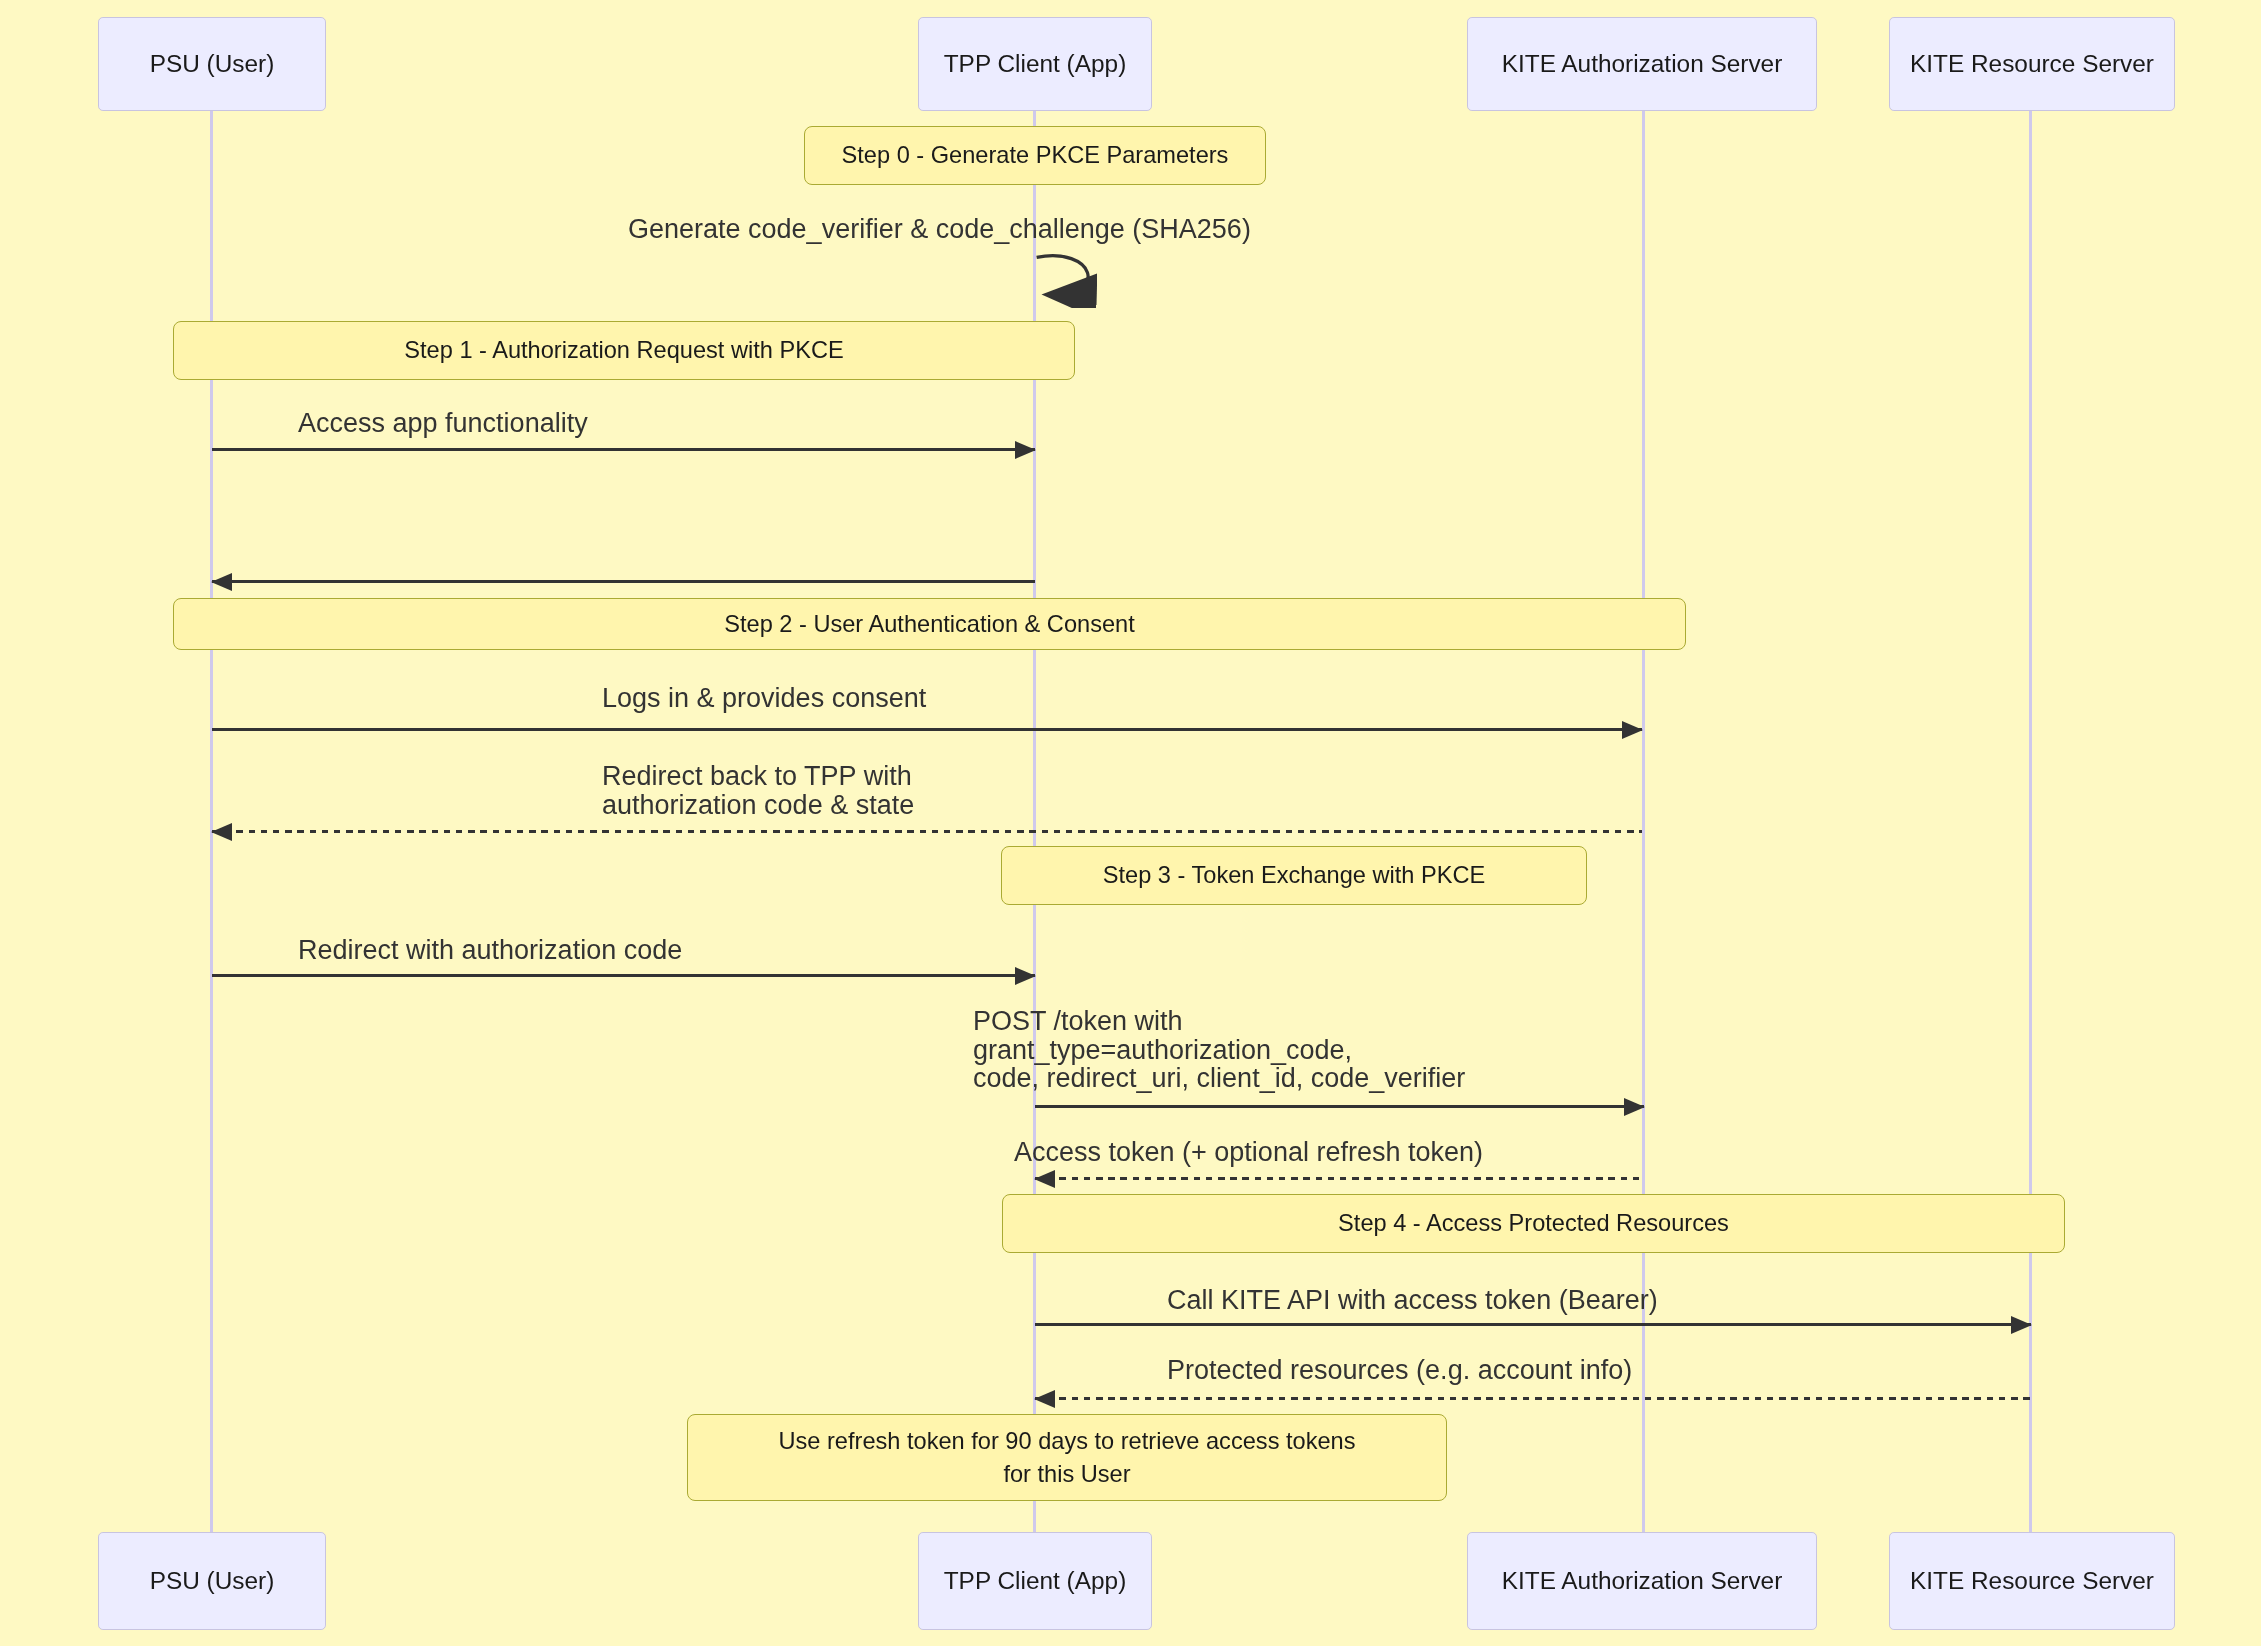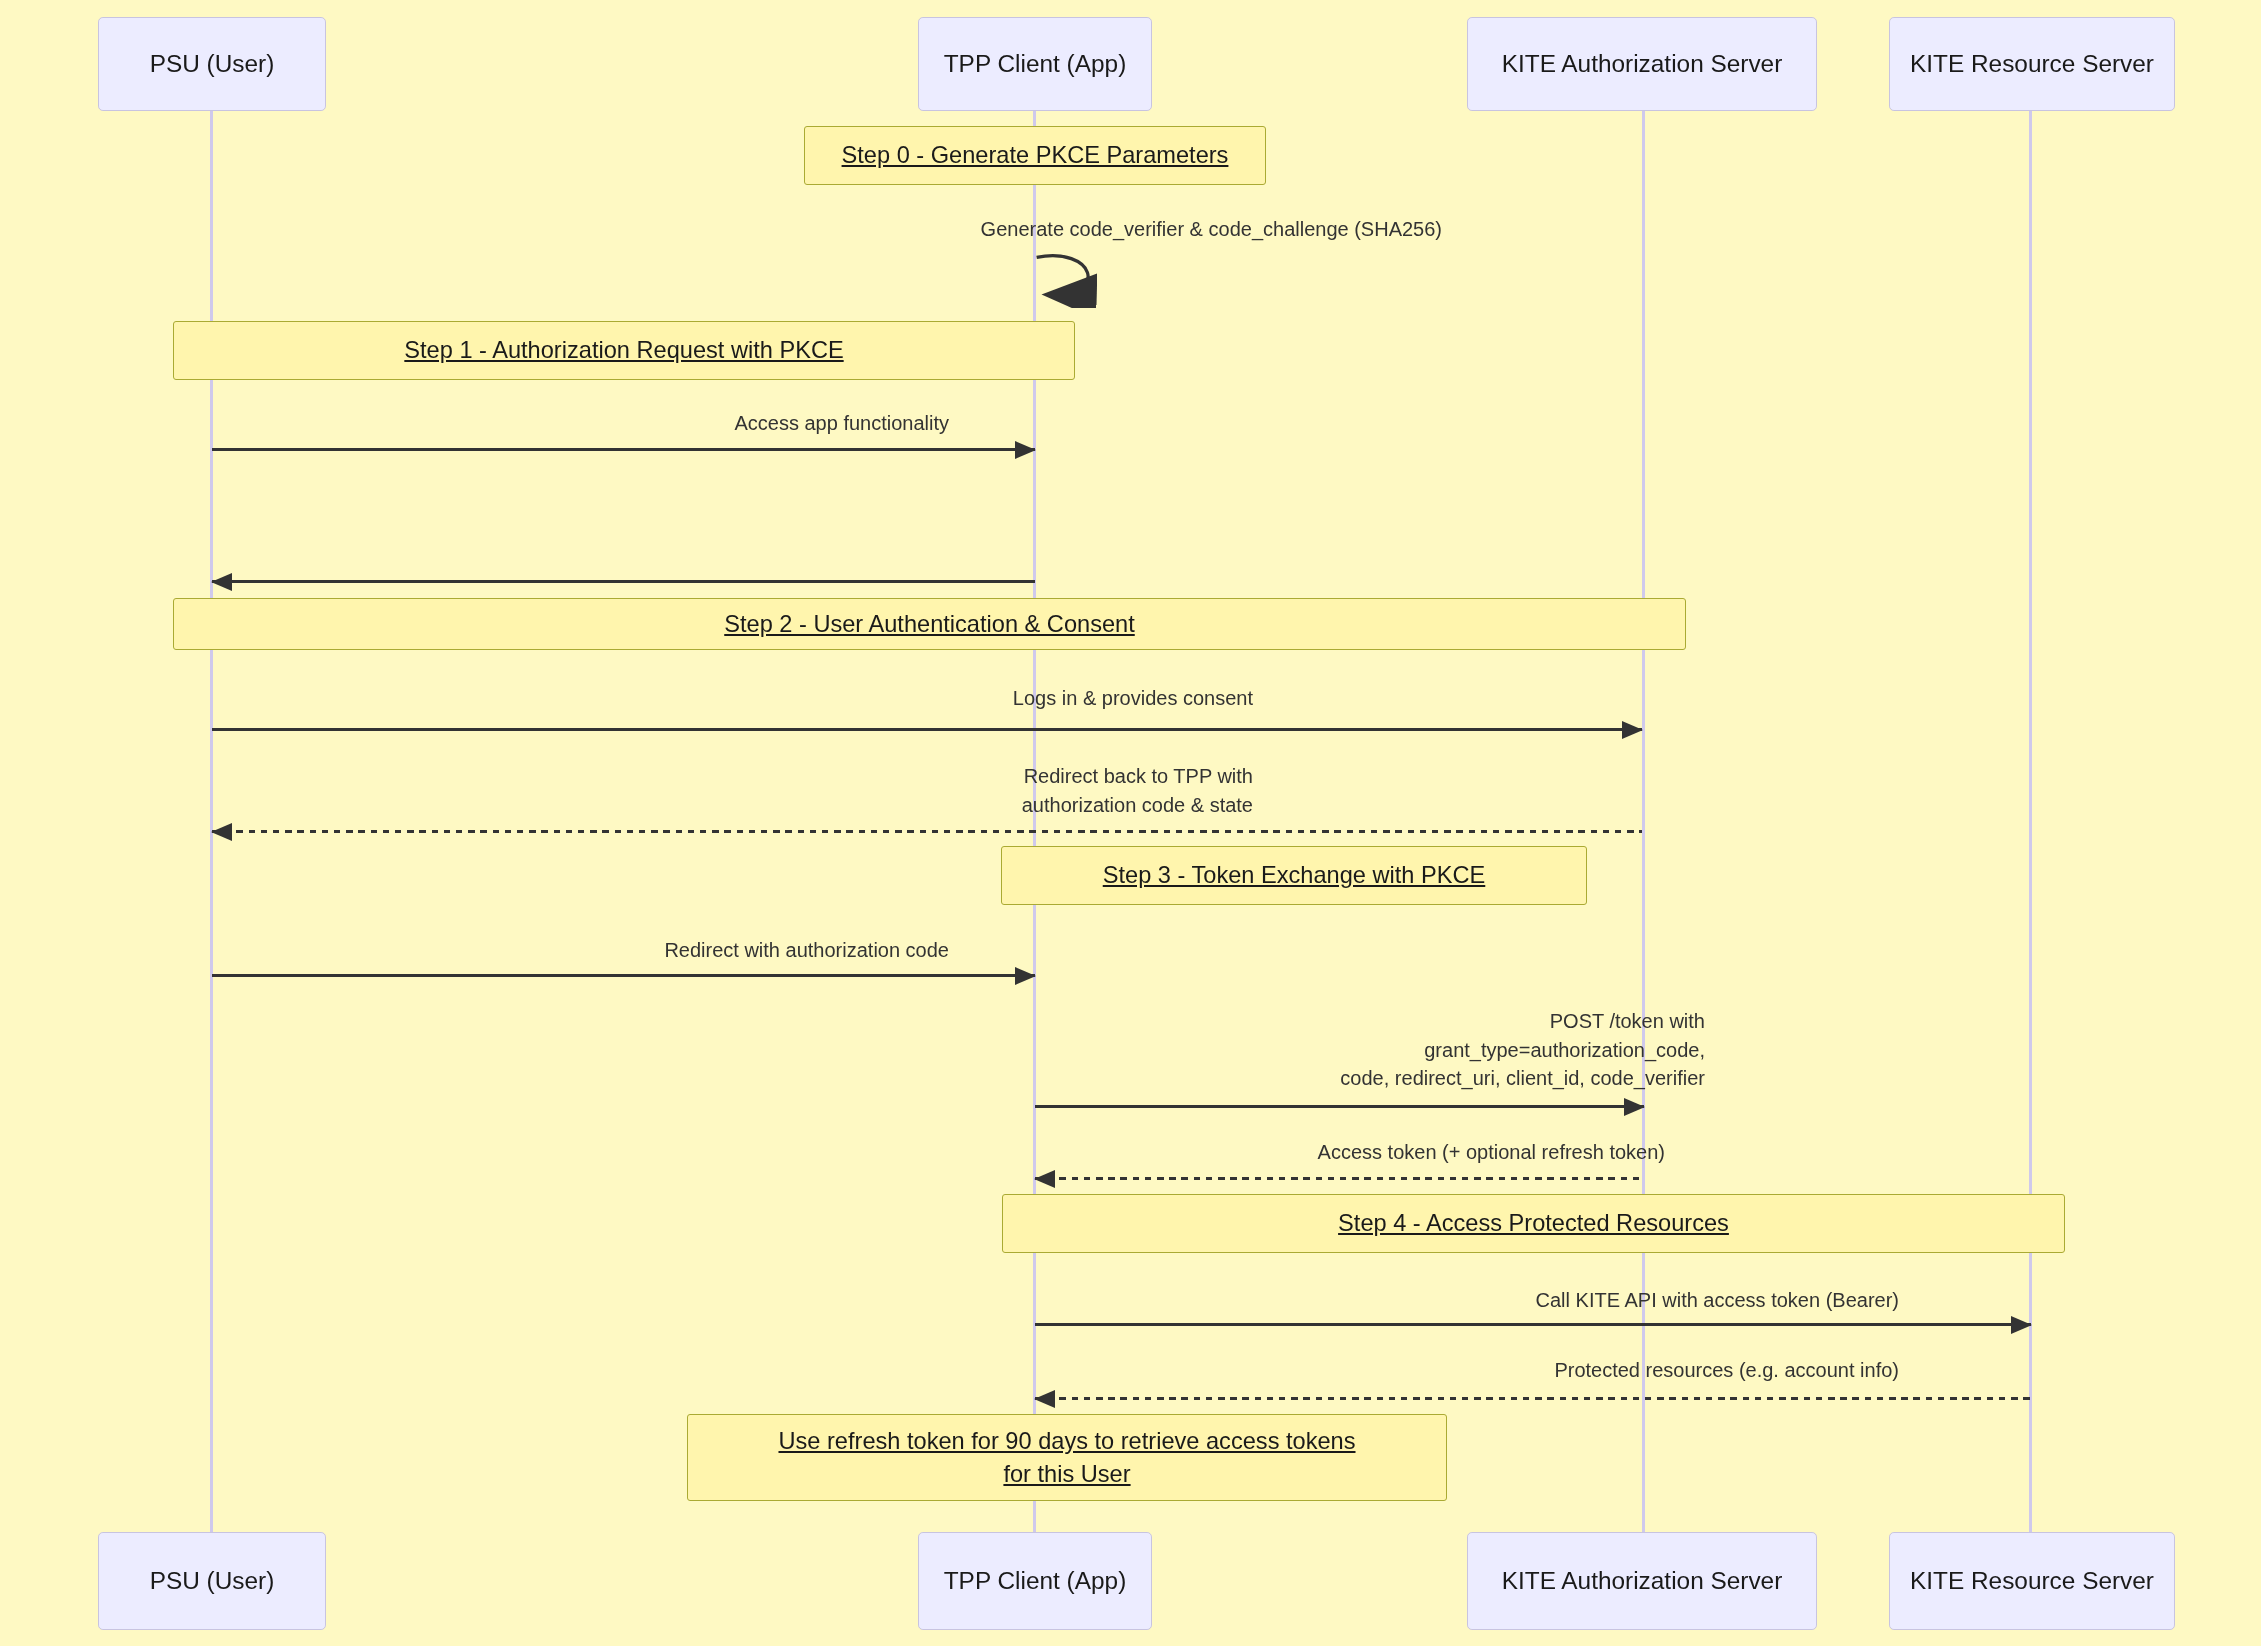--- a/index.html
+++ b/index.html
@@ -32,38 +32,37 @@
     align-items: center;
     justify-content: center;
     font-size: 24.4px;
     color: var(--text, #1a1a1a);
     box-sizing: border-box;
   }
   .note {
     position: absolute;
     background: var(--note-fill, #fff5ad);
     border: 1.6px solid var(--note-border, #aaaa33);
-    border-radius: 3px;
+    border-radius: 8px;
     display: flex;
     flex-direction: column;
     align-items: center;
     justify-content: center;
     font-size: 23.6px;
     color: var(--text, #1a1a1a);
     box-sizing: border-box;
     text-align: center;
     line-height: 33px;
-    text-decoration: underline;
   }
   .msg {
     position: absolute;
     display: flex;
     flex-direction: column;
-    align-items: flex-end;
-    font-size: 20px;
+    align-items: flex-start;
+    font-size: 27px;
     line-height: 28.5px;
     color: var(--message-text, #333333);
     text-align: center;
   }
   .arrow {
     position: absolute;
     height: 3.3px;
   }
   .arrow.solid { background: var(--arrow, #333333); }
   .arrow.dashed {

